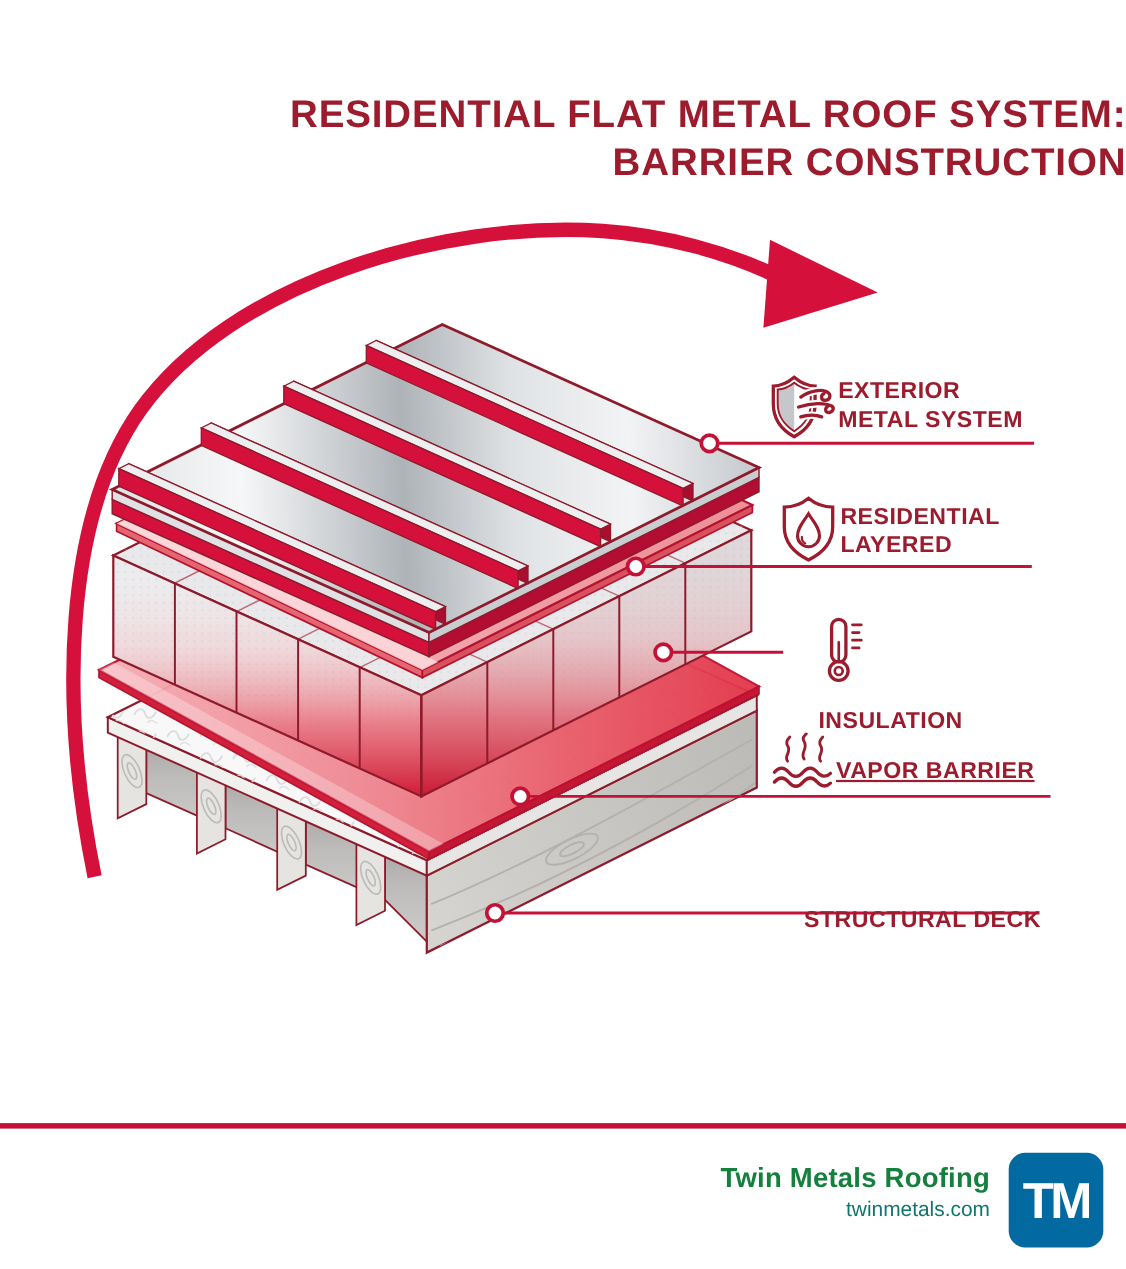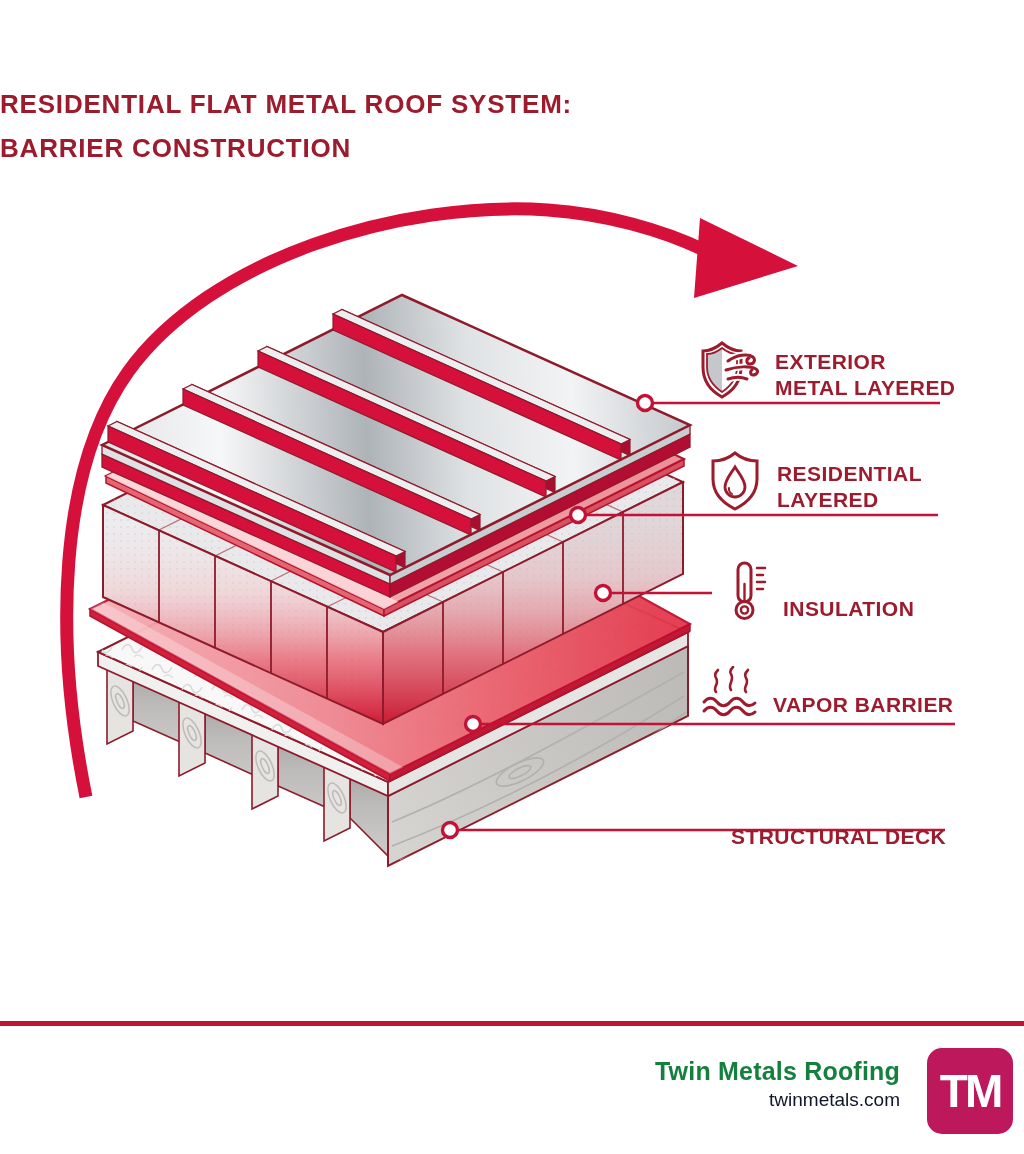--- a/index.html
+++ b/index.html
@@ -1,41 +1,41 @@
 <!DOCTYPE html>
 <html><head>
 <meta charset="utf-8">
 <style>
   html,body{margin:0;padding:0;background:#ffffff;}
   #page{position:relative;width:1024px;height:1154px;background:#ffffff;overflow:hidden;
         font-family:"Liberation Sans",sans-serif;}
   svg{display:block;}
   
-  .title{position:absolute;top:82px;left:0;width:100%;text-align:left;
-         font-weight:700;font-size:26px;line-height:44px;letter-spacing:.8px;color:#9c1b2d;}
+  .title{position:absolute;top:82px;left:0;width:100%;text-align:right;
+         font-weight:700;font-size:35px;line-height:44px;letter-spacing:.8px;color:#9c1b2d;}
   
-  .lbl{position:absolute;display:flex;align-items:flex-end;gap:13px;}
+  .lbl{position:absolute;display:flex;align-items:flex-start;}
   .lbl .txt{font-weight:700;font-size:21px;line-height:26px;letter-spacing:.45px;color:#9c1b2d;white-space:nowrap;}
   .lbl1{left:698px;top:339px;}
   .lbl1 .txt{padding-top:4px;}
   .lbl2{left:706px;top:449px;}
   .lbl2 .txt{padding-top:8px;}
-  .lbl3{left:726px;top:560px;}
+  .lbl3{left:744px;top:560px;flex-direction:column;}
   .lbl3 .txt{padding-top:21px;}
   .lbl4{left:700px;top:666px;}
-  .lbl4 .txt{padding-top:22px;}
+  .lbl4 .txt{padding-top:22px;text-decoration:underline;}
   .lbl5{left:731px;top:804px;margin-top:20px;}
   
   .footer-rule{position:absolute;left:0;top:1021px;width:1024px;height:5px;background:#c41237;}
   .brand-box{position:absolute;right:124px;top:1057px;text-align:right;}
   .brand{font-weight:700;font-size:25px;color:#15803d;letter-spacing:.2px;margin-left:36px;}
-  .site{font-size:19px;color:#0f172a;margin-top:3px;}
-  .logo{position:absolute;left:917px;top:1048px;width:86px;height:86px;background:#be185d;
+  .site{font-size:19px;color:#0f766e;margin-top:3px;}
+  .logo{position:absolute;left:917px;top:1048px;width:86px;height:86px;background:#0369a1;
         border-radius:15px;display:flex;align-items:center;justify-content:center;
-        color:#ffffff;font-weight:700;font-size:46px;letter-spacing:-3px;margin-left:10px;}
+        color:#ffffff;font-weight:700;font-size:46px;letter-spacing:-3px;}
 </style>
 </head>
 <body>
 
 <div id="page">
 
   <div class="title">
     <div>RESIDENTIAL FLAT METAL ROOF SYSTEM:</div>
     <div>BARRIER CONSTRUCTION</div>
   </div>
@@ -234,21 +234,21 @@
         <path d="M30 40 C36 38 44 38 49 40"></path>
       </g>
       <g fill="none" stroke="#9c1b2d" stroke-width="3" stroke-linecap="round">
         <path d="M30 22 C38 16 50 14 55 18 C58 21 56 25 52 25 C48 25 48 20 51 19"></path>
         <path d="M28 31 C40 27 52 27 58 30 C61 32 59 36 55 36 C52 36 52 32 54 31"></path>
         <path d="M30 40 C36 38 44 38 49 40"></path>
       </g>
     </svg>
     <div class="txt">
       <div>EXTERIOR</div>
-      <div>METAL LAYERED</div>
+      <div>METAL SYSTEM</div>
     </div>
   </div>
 
   <div class="lbl lbl2">
     <svg width="58" height="64" viewBox="0 0 58 64">
       <path d="M29 4 C23 9 15 12 7 12 V30 C7 45 17 54 29 60 C41 54 51 45 51 30 V12 C43 12 35 9 29 4 Z" fill="none" stroke="#9c1b2d" stroke-width="3"></path>
       <path d="M29 18 C24 26 19 31 19 38 A10 10 0 0 0 39 38 C39 31 34 26 29 18 Z" fill="none" stroke="#9c1b2d" stroke-width="2.8"></path>
       <path d="M23 39 a6 6 0 0 0 3 6" fill="none" stroke="#9c1b2d" stroke-width="2" stroke-linecap="round"></path>
     </svg>
     <div class="txt">

